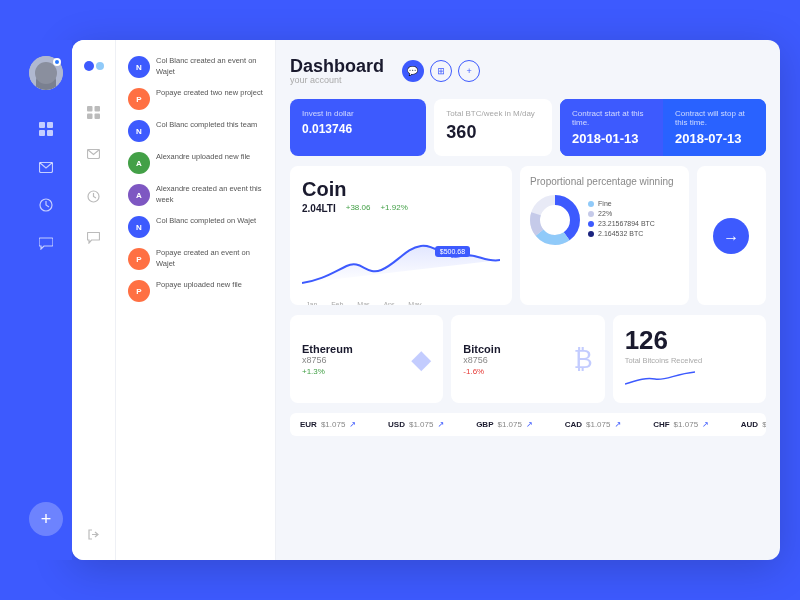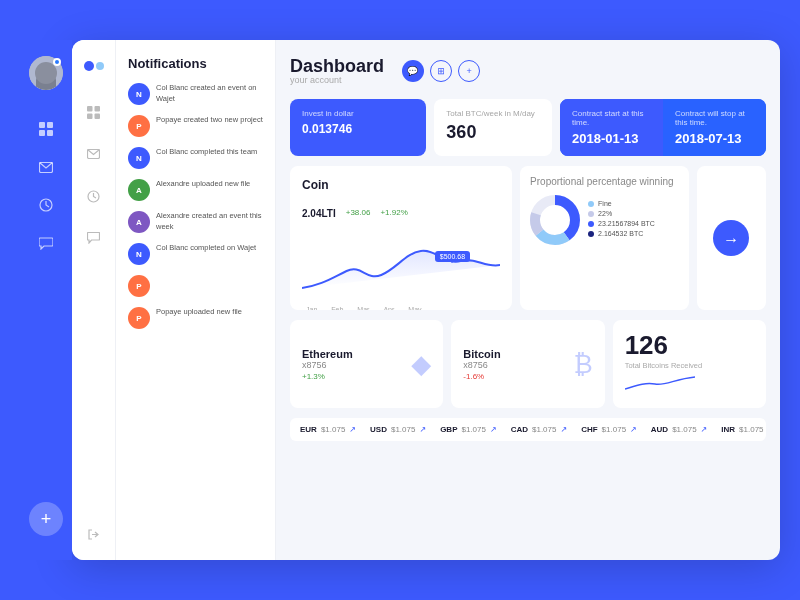--- a/index.html
+++ b/index.html
@@ -184,21 +184,21 @@
     }
 
     
     .coin-card {
       background: white;
       border-radius: 8px;
       padding: 12px;
       flex: 2;
       overflow: hidden;
     }
-    .coin-title { font-size: 12px; font-weight: 700; color: #1a1a2e; margin-bottom: 16px; }
+    .coin-title { font-size: 20px; font-weight: 700; color: #1a1a2e; margin-bottom: 2px; }
     .coin-stats { display: flex; gap: 10px; font-size: 8px; margin-bottom: 24px; }
     .coin-price { color: #1a1a2e; font-weight: 600; font-size: 10px; }
     .coin-change.up { color: #43a047; }
     .chart-area {
       height: 55px;
       position: relative;
       margin-top: 4px;
     }
     .chart-label {
       position: absolute;
@@ -276,21 +276,21 @@
     }
     .number-big { font-size: 26px; font-weight: 700; color: #1a1a2e; }
     .number-sub { font-size: 7.5px; color: #aaa; }
     .mini-line { margin-top: 4px; }
 
     
     .currency-bar {
       background: white;
       border-radius: 6px;
       padding: 7px 10px;
-      display: flex; gap: 14px; align-items: flex-start; overflow: hidden;
+      display: flex; gap: 32px; align-items: flex-start; overflow: hidden;
     }
     .currency-item {
       display: flex; align-items: center; gap: 4px; white-space: nowrap;
     }
     .currency-code { font-size: 8px; font-weight: 700; color: #1a1a2e; }
     .currency-val { font-size: 8px; color: #888; }
     .currency-trend { font-size: 8px; color: #3d5afe; }
 
     
     .nav-panel {
@@ -400,21 +400,20 @@
       <div class="nav-logout">
         <svg width="13" height="13" viewBox="0 0 13 13" fill="none" stroke="#bbb" stroke-width="1.2">
           <path d="M5,2 H2 V11 H5"></path>
           <polyline points="8,4 11,6.5 8,9"></polyline>
           <line x1="5" y1="6.5" x2="11" y2="6.5"></line>
         </svg>
       </div>
     </div>
 
     <div class="notifications-panel">
-      <div class="notif-title">Notifications</div>
       <div id="notif-list">
           <div class="notif-item">
       <div class="notif-avatar blue">N</div>
       <div class="notif-text">Col Blanc created an event on Wajet</div>
     </div>
           <div class="notif-item">
       <div class="notif-avatar orange">P</div>
       <div class="notif-text">Popaye created two new project</div>
     </div>
           <div class="notif-item">
@@ -428,20 +427,21 @@
           <div class="notif-item">
       <div class="notif-avatar purple">A</div>
       <div class="notif-text">Alexandre created an event this week</div>
     </div>
           <div class="notif-item">
       <div class="notif-avatar blue">N</div>
       <div class="notif-text">Col Blanc completed on Wajet</div>
     </div>
           <div class="notif-item">
       <div class="notif-avatar orange">P</div>
+      <div class="notif-text">Popaye created an event on Wajet</div>
     </div>
           <div class="notif-item">
       <div class="notif-avatar orange">P</div>
       <div class="notif-text">Popaye uploaded new file</div>
     </div>
         </div>
     </div>
 
     <div class="content-area">
 

